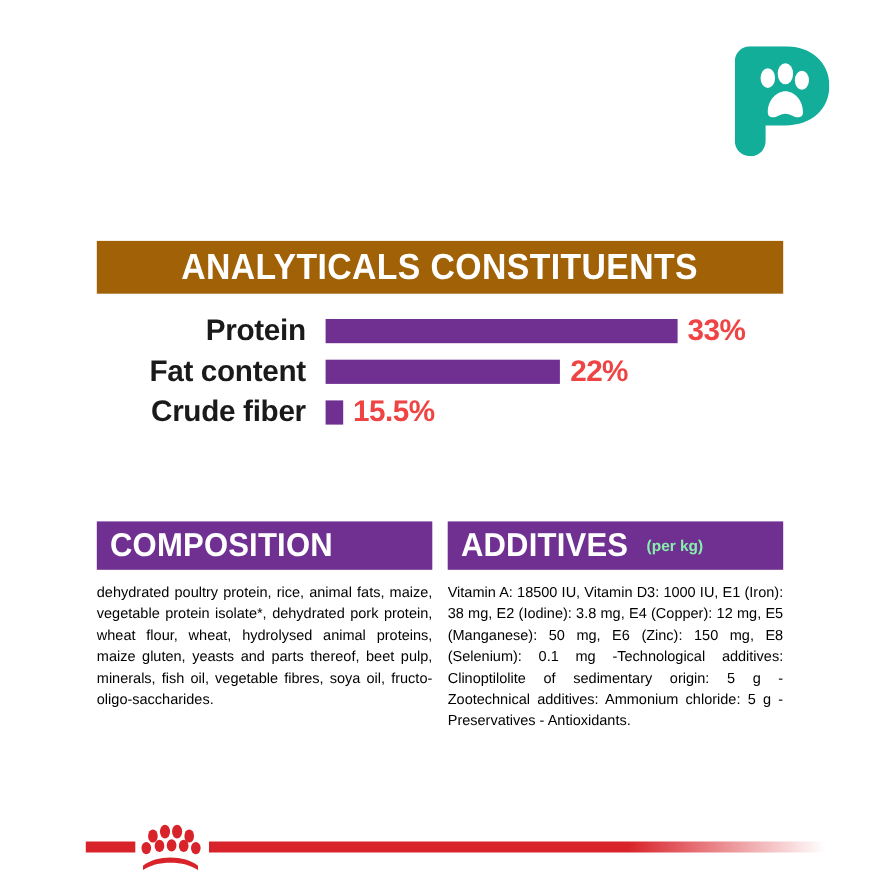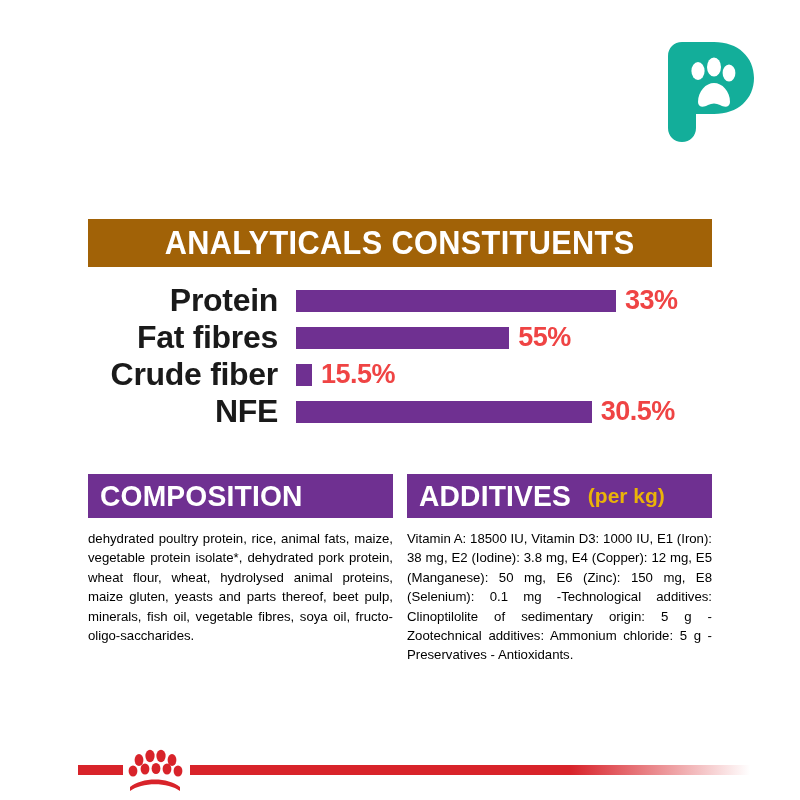--- a/index.html
+++ b/index.html
@@ -61,21 +61,21 @@
     position: relative;
     height: 37px;
     display: flex;
     align-items: center;
   }
   .chart-label {
     width: 208px;
     text-align: right;
     padding-right: 18px;
     box-sizing: border-box;
-    font-size: 32px;
+    font-size: 27px;
     font-weight: bold;
     color: #1a1a1a;
     letter-spacing: -0.3px;
     white-space: nowrap;
   }
   .chart-bar-wrap {
     flex: 1;
     display: flex;
     align-items: center;
     height: 100%;
@@ -116,22 +116,22 @@
   .panel-header-title {
     color: #ffffff;
     font-size: 30px;
     font-weight: bold;
     transform: scaleX(0.94);
     transform-origin: left center;
     white-space: nowrap;
     letter-spacing: 0.2px;
   }
   .panel-header-sub {
-    color: #eab308;
-    font-size: 21px;
+    color: #86efac;
+    font-size: 14px;
     font-weight: bold;
     margin-left: 7px;
     white-space: nowrap;
   }
   .panel-body {
     margin-top: 11px;
     font-size: 13.2px;
     line-height: 1.47;
     color: #000000;
     text-align: justify;
@@ -192,42 +192,35 @@
 
     <div class="chart-row">
       <div class="chart-label">Protein</div>
       <div class="chart-bar-wrap">
         <div class="chart-bar" style="width: 320px; background: rgb(111, 48, 145);"></div>
         <div class="chart-value">33%</div>
       </div>
     </div>
 
     <div class="chart-row">
-      <div class="chart-label">Fat fibres</div>
+      <div class="chart-label">Fat content</div>
       <div class="chart-bar-wrap">
         <div class="chart-bar" style="width: 213.333px; background: rgb(111, 48, 145);"></div>
-        <div class="chart-value">55%</div>
+        <div class="chart-value">22%</div>
       </div>
     </div>
 
     <div class="chart-row">
       <div class="chart-label">Crude fiber</div>
       <div class="chart-bar-wrap">
         <div class="chart-bar" style="width: 16px; background: rgb(111, 48, 145);"></div>
         <div class="chart-value">15.5%</div>
       </div>
     </div>
 
-    <div class="chart-row">
-      <div class="chart-label">NFE</div>
-      <div class="chart-bar-wrap">
-        <div class="chart-bar" style="width: 295.758px; background: rgb(111, 48, 145);"></div>
-        <div class="chart-value">30.5%</div>
-      </div>
-    </div>
 
   </div>
 
   <div class="panels">
 
     <div class="panel">
       <div class="panel-header">
         <span class="panel-header-title">COMPOSITION</span>
       </div>
       <div class="panel-body">dehydrated poultry protein, rice, animal fats, maize, vegetable protein isolate*, dehydrated pork protein, wheat flour, wheat, hydrolysed animal proteins, maize gluten, yeasts and parts thereof, beet pulp, minerals, fish oil, vegetable fibres, soya oil, fructo-oligo-saccharides.</div>

